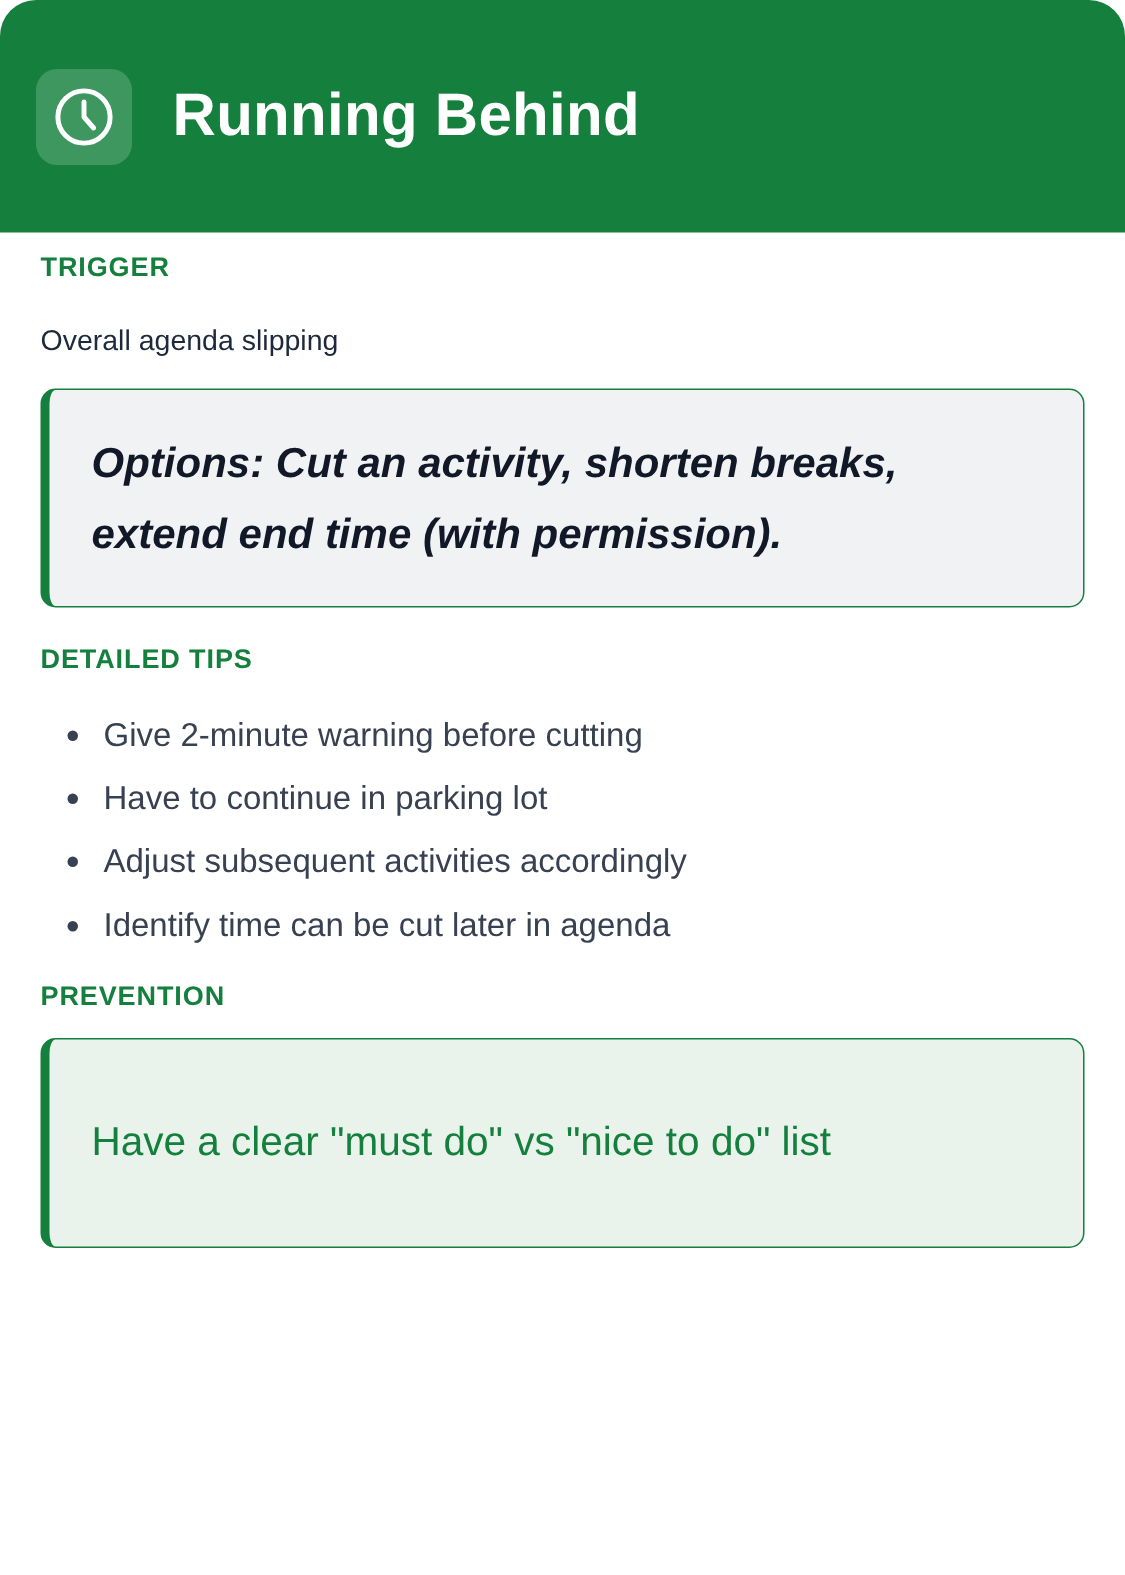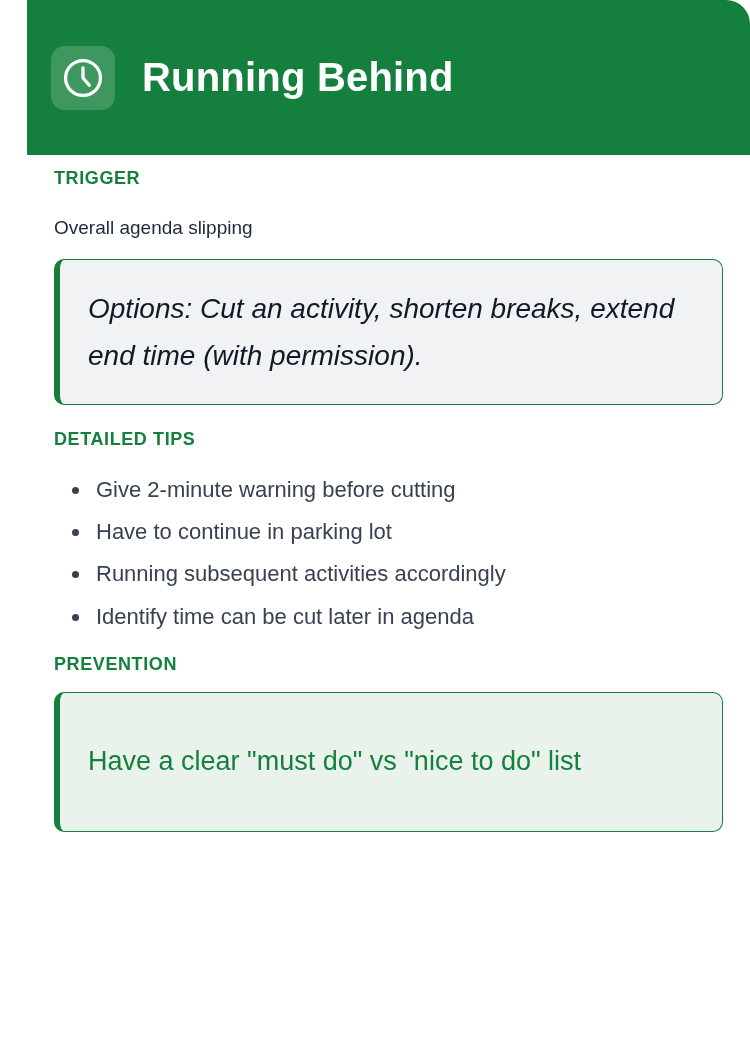--- a/index.html
+++ b/index.html
@@ -7,21 +7,20 @@
     width: 750px; height: 1050px;
     font-family: "Liberation Sans", sans-serif;
     background: #ffffff;
   }
   .card {
     position: relative;
     width: 750px; height: 1050px;
     background: #ffffff;
     border-radius: 24px;
     overflow: hidden;
-    padding-left: 27px;
   }
   .card-header {
     height: 155px;
     background: #15803d;
     display: flex;
     align-items: center;
     padding-left: 24px;
   }
   .icon-badge {
     width: 64px; height: 64px;
@@ -56,20 +55,21 @@
   .label-quick-response { margin-top: 28px; }
   .callout {
     margin-top: 19px;
     border: 1px solid #15803d;
     border-left: 6px solid #15803d;
     border-radius: 10px;
   }
   .callout-gray {
     background: #f1f2f4;
     padding: 25px 28px;
+    font-weight: bold;
   }
   .quick-response-text {
     font-size: 28px;
     font-style: italic;
     color: #111827;
     line-height: 1.68;
   }
   .label-detailed-tips { margin-top: 25px; }
   .tips-list {
     margin-top: 26px;
@@ -130,21 +130,21 @@
     <div class="trigger-text">Overall agenda slipping</div>
 
     <div class="callout callout-gray">
       <div class="quick-response-text">Options: Cut an activity, shorten breaks, extend end time (with permission).</div>
     </div>
 
     <div class="section-label label-detailed-tips">DETAILED TIPS</div>
     <ul class="tips-list">
       <li>Give 2-minute warning before cutting</li>
       <li>Have to continue in parking lot</li>
-      <li>Running subsequent activities accordingly</li>
+      <li>Adjust subsequent activities accordingly</li>
       <li>Identify time can be cut later in agenda</li>
     </ul>
 
     <div class="section-label label-prevention">PREVENTION</div>
     <div class="callout callout-green">
       <div class="prevention-text">Have a clear "must do" vs "nice to do" list</div>
     </div>
 
   </div>
 

